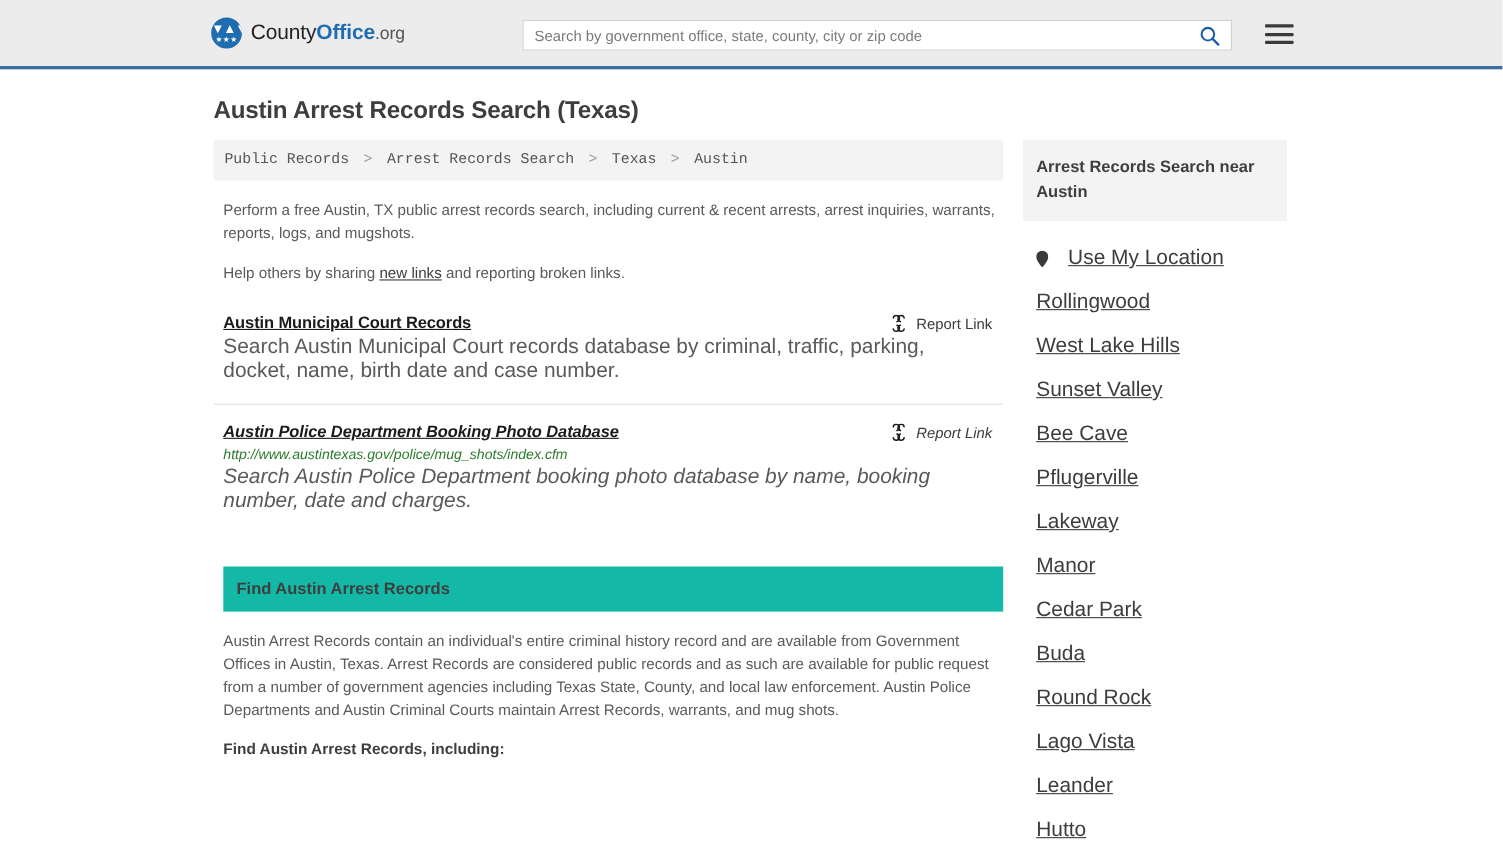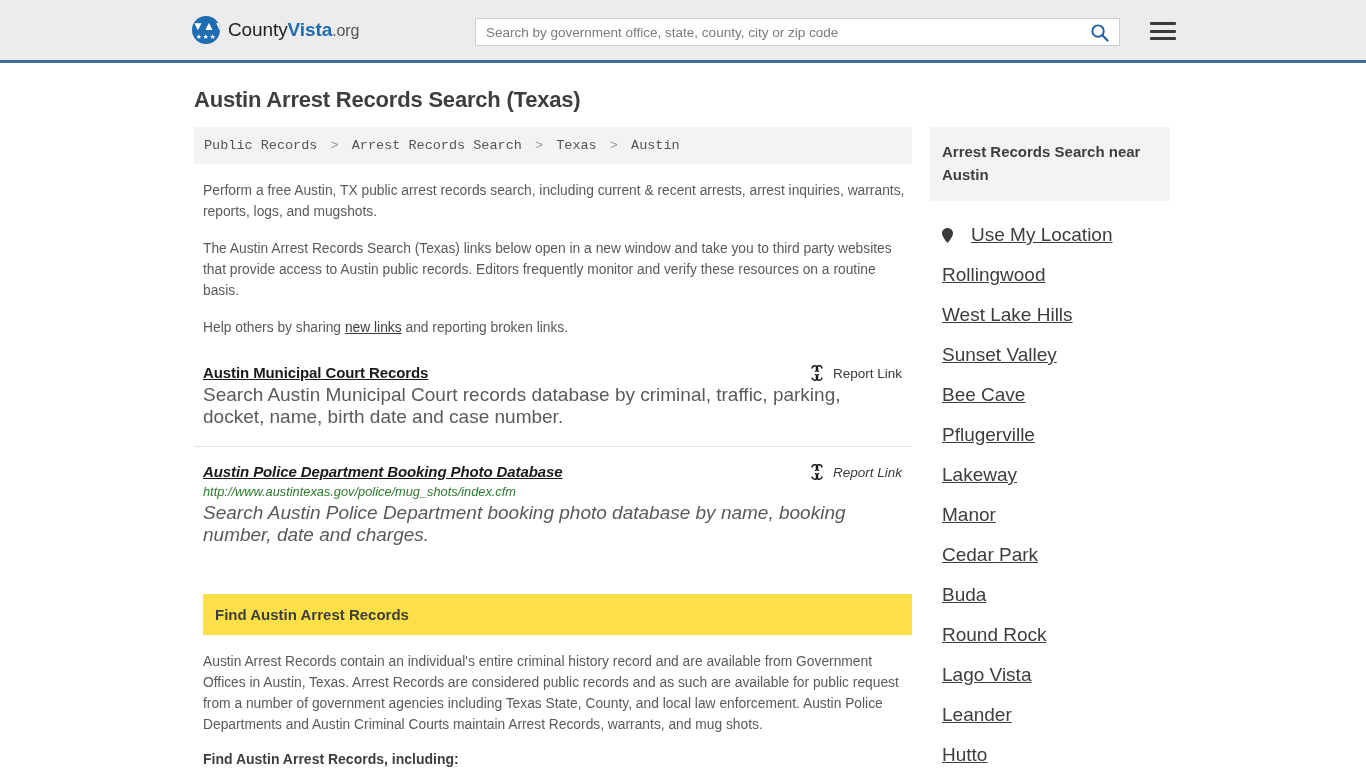--- a/index.html
+++ b/index.html
@@ -214,21 +214,21 @@
   .link-desc {
     font-size: 19px;
     line-height: 22px;
     color: #5a5a5a;
     margin-top: 3px;
     width: 700px;
   }
 
   
   .section-head {
-    background: #fde047;
+    background: #14b8a6;
     padding: 12px 12px;
     margin: 30px 0 0 9px;
     width: 709px;
     font-size: 15px;
     font-weight: bold;
     color: #3e3e3e;
   }
   .section-body {
     font-size: 13.8px;
     line-height: 21px;
@@ -269,21 +269,21 @@
 </style>
 </head>
 <body>
 
 <div class="site-header">
   <a class="brand">
     <span class="brand-mark">
       <span class="eagle">▼▲▼</span>
       <span class="stars">★★★</span>
     </span>
-    <span class="brand-text"><span class="b-county">County</span><span class="b-office">Vista</span><span class="b-org">.org</span></span>
+    <span class="brand-text"><span class="b-county">County</span><span class="b-office">Office</span><span class="b-org">.org</span></span>
   </a>
 
   <div class="search-wrap">
     <input class="search-input" type="text" placeholder="Search by government office, state, county, city or zip code" style="">
     <button class="search-btn">
       <svg width="19" height="19" viewBox="0 0 20 20">
         <circle cx="8.5" cy="8.5" r="6" fill="none" stroke="#1b5ea6" stroke-width="2"></circle>
         <line x1="13" y1="13" x2="18.5" y2="18.5" stroke="#1b5ea6" stroke-width="2.2" stroke-linecap="round"></line>
       </svg>
     </button>
@@ -309,21 +309,20 @@
           <a>Public Records</a>
           <span class="sep">&gt;</span>
           <a>Arrest Records Search</a>
           <span class="sep">&gt;</span>
           <a>Texas</a>
           <span class="sep">&gt;</span>
           <span class="current">Austin</span>
         </nav>
 
         <p class="intro-p">Perform a free Austin, TX public arrest records search, including current &amp; recent arrests, arrest inquiries, warrants, reports, logs, and mugshots.</p>
-        <p class="intro-p">The Austin Arrest Records Search (Texas) links below open in a new window and take you to third party websites that provide access to Austin public records. Editors frequently monitor and verify these resources on a routine basis.</p>
         <p class="intro-p"><span>Help others by sharing </span><a class="inline-link">new links</a><span> and reporting broken links.</span></p>
 
         <div class="link-list">
 
           <div class="link-block">
             <div class="link-row">
               <a class="link-title">Austin Municipal Court Records</a>
               <span class="report-link">
                 <svg width="16" height="16" viewBox="0 0 18 18">
                   <path d="M7.2 7.2 A3.2 3.2 0 1 0 3.4 3.4" fill="none" stroke="#1a1a1a" stroke-width="1.5" stroke-linecap="round"></path>

